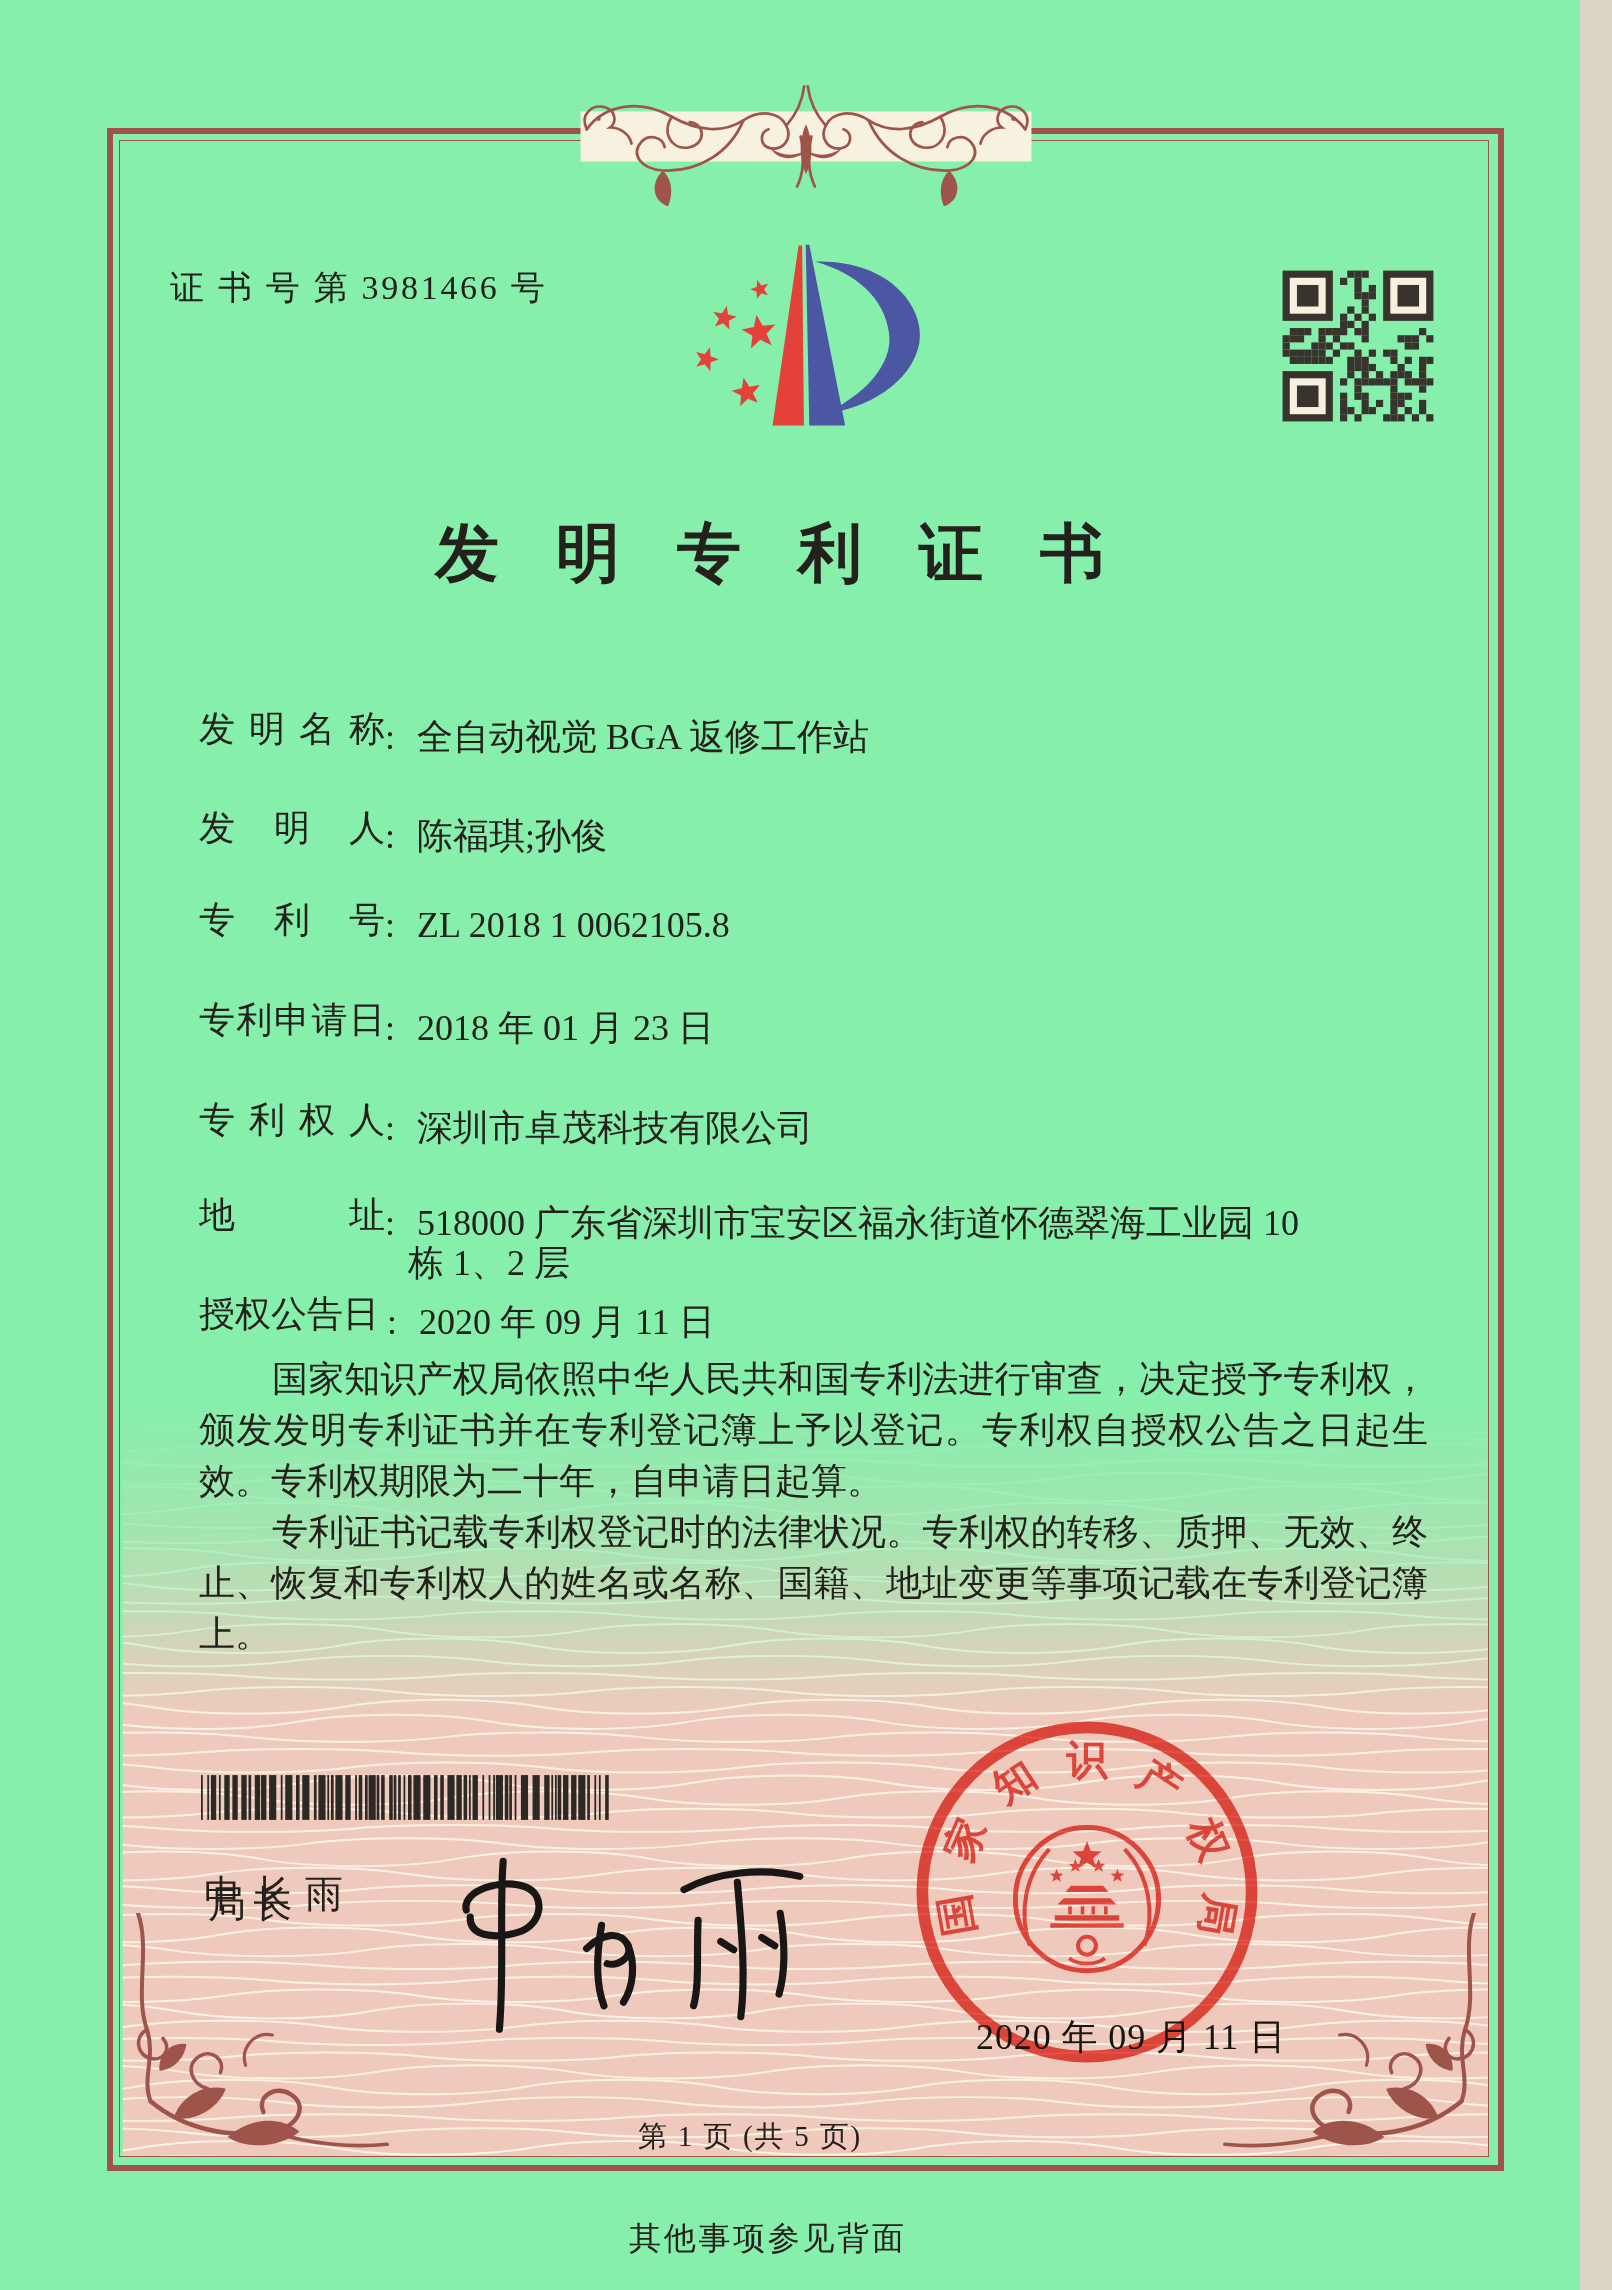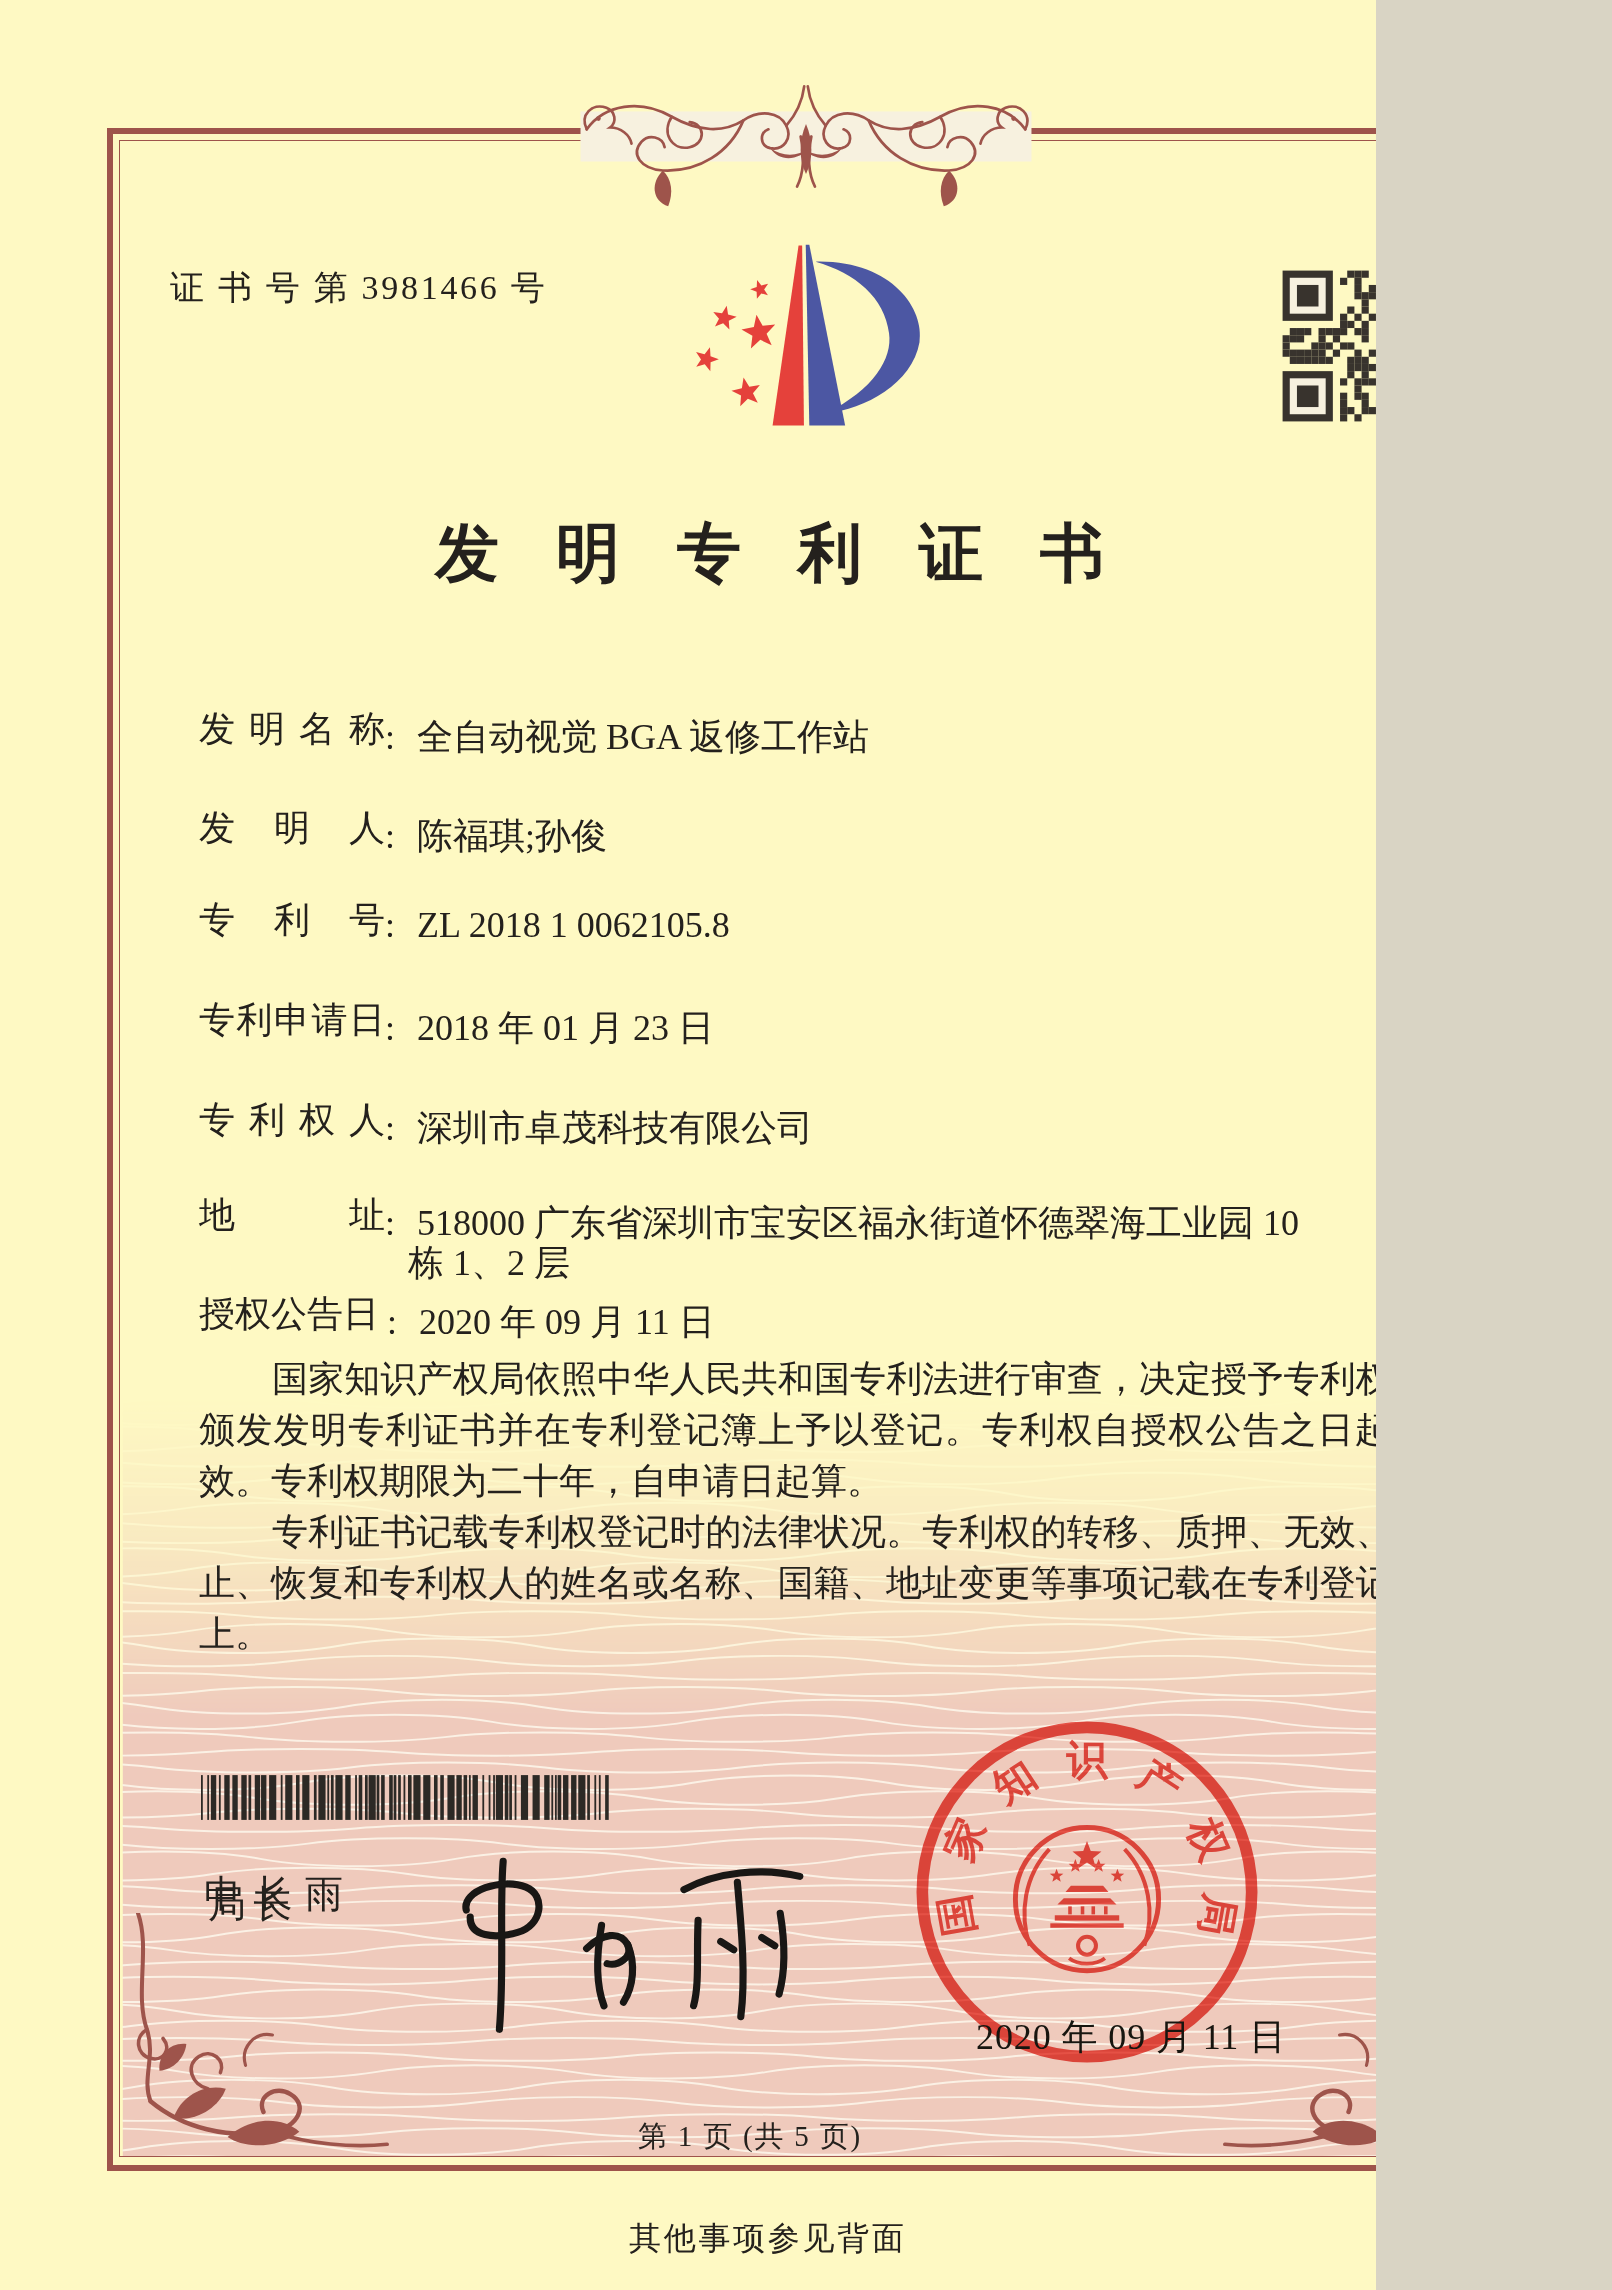--- a/index.html
+++ b/index.html
@@ -1,19 +1,19 @@
 <!DOCTYPE html>
 <html style="font-size:14.3px"><head>
 <meta charset="utf-8">
 <style>
   html,body{margin:0;padding:0;}
   body{background:#d9d4c4;}
   #page{
-    position:relative; width:1376px; height:2291px; overflow:hidden;
-    background:#fef9c3;
+    position:relative; width:1580px; height:2291px; overflow:hidden;
+    background:#86efac;
     font-family:"Liberation Serif","DejaVu Serif",serif;
     color:#24211d;
   }
   .abs{position:absolute;}
   
   #frame-outer{left:107px; top:128px; width:1385px; height:2031px;
     border:6.3px solid #9e544b;}
   #frame-inner{left:119px; top:140px; width:1368px; height:2015px;
     border:1.8px solid #9e544b;}
   

